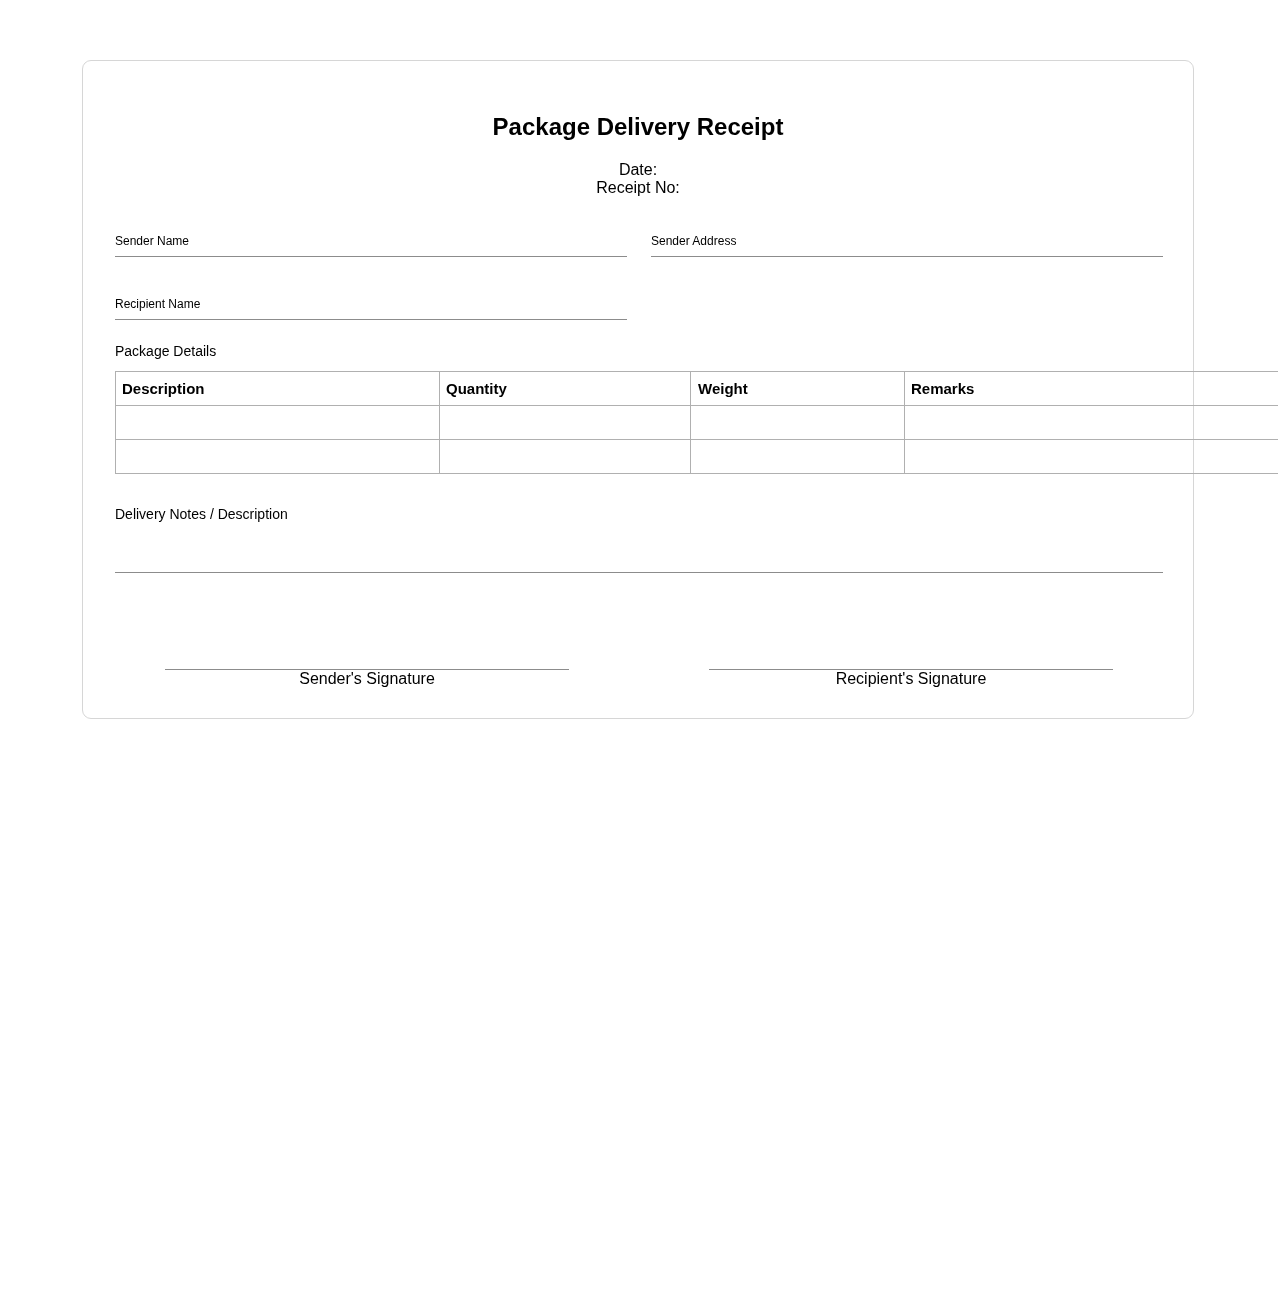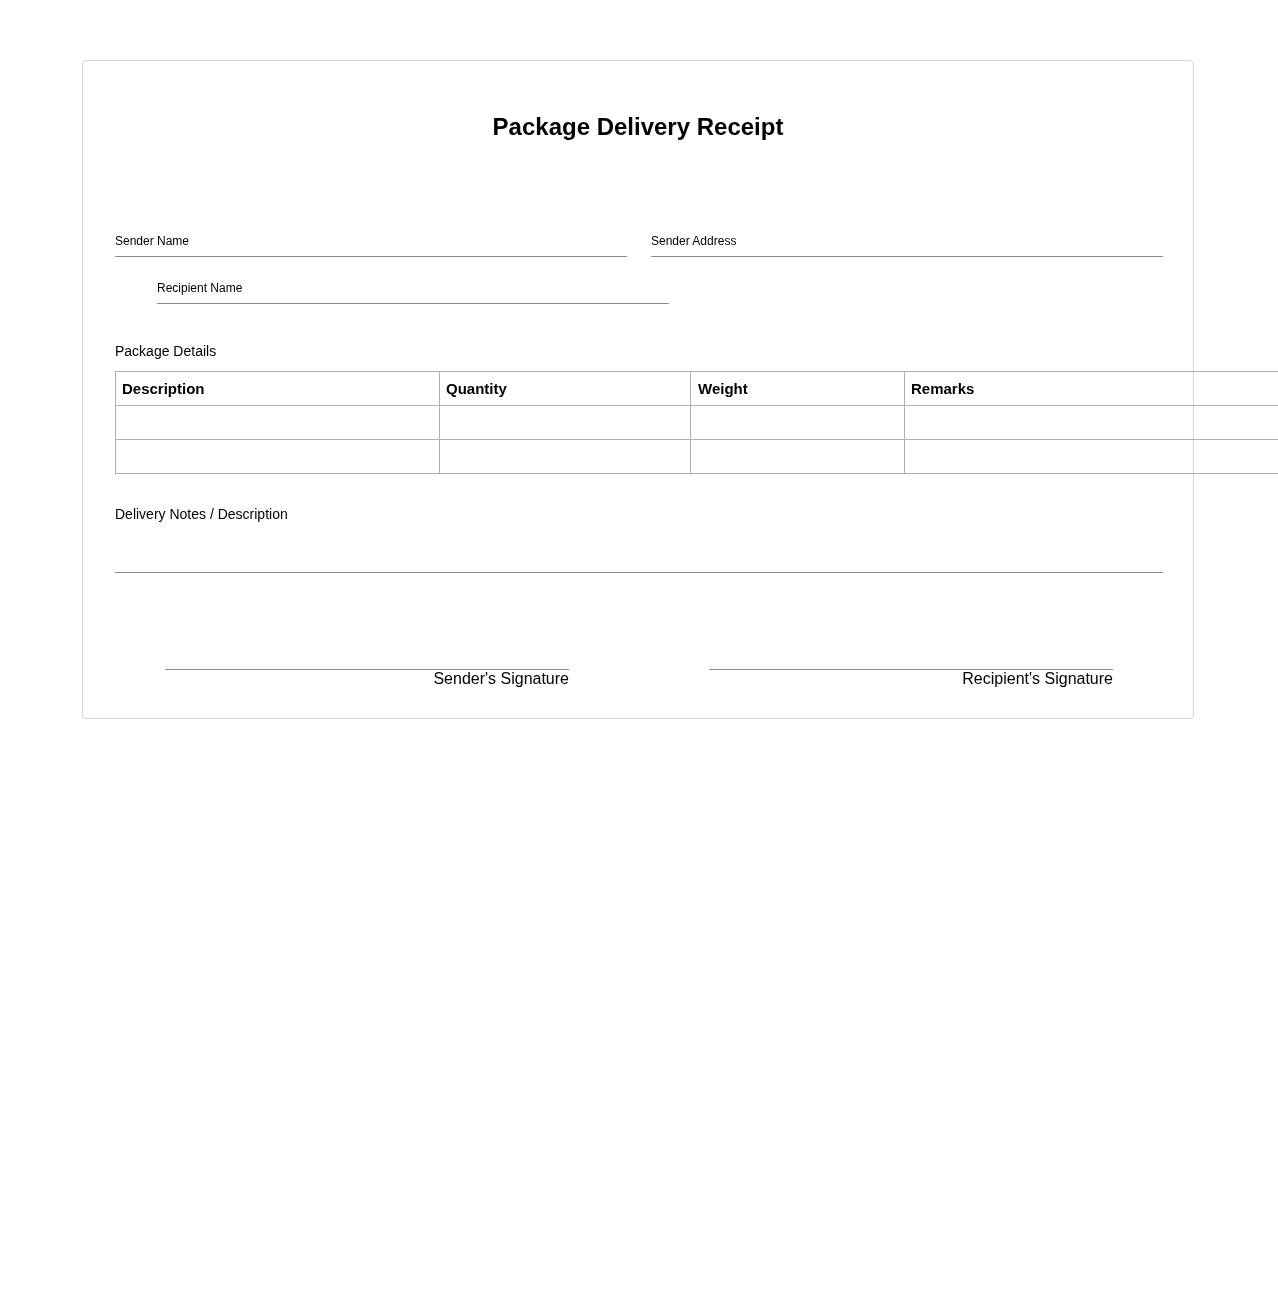--- a/index.html
+++ b/index.html
@@ -1,49 +1,53 @@
 <!DOCTYPE html>
 <html><head>
   <meta charset="utf-8">
   <style>
     html, body { margin: 0; padding: 0; background: #ffffff; }
     body { width: 1278px; height: 1300px; font-family: "Liberation Sans", sans-serif; color: #000; position: relative; }
     .card {
       position: absolute; left: 82px; top: 60px; width: 1112px; height: 659px;
-      border: 1px solid #d6d6d6; border-radius: 4px; box-sizing: border-box; background: #fff;
+      border: 1px solid #d6d6d6; border-radius: 9px; box-sizing: border-box; background: #fff;
     }
     .title {
       position: absolute; left: 0; right: 0; top: 52px; text-align: center;
       font-size: 24px; font-weight: bold; margin: 0;
     }
     .meta { position: absolute; left: 0; right: 0; top: 100px; text-align: center; font-size: 16px; line-height: 18px; }
     .field { position: absolute; width: 512px; height: 30px; border-bottom: 1px solid #8c8c8c; font-size: 12px; text-align: right; }
     .field span { position: absolute; left: 0; top: 8px; }
     .section-label { position: absolute; left: 32px; font-size: 14px; }
     table.details {
       position: absolute; left: 32px; top: 310px; width: 1166px; border-collapse: collapse; font-size: 15px;
     }
     table.details th, table.details td { border: 1px solid #b0b0b0; height: 33px; padding: 0 6px; text-align: left; }
     table.details th { font-weight: bold; }
     .notes-line { position: absolute; left: 32px; top: 511px; width: 1048px; border-top: 1px solid #8c8c8c; }
-    .sig { position: absolute; top: 608px; width: 404px; border-top: 1px solid #8c8c8c; text-align: right; font-size: 16px; padding-top: 0px; }
+    .sig { position: absolute; top: 608px; width: 404px; border-top: 1px solid #8c8c8c; text-align: center; font-size: 16px; padding-top: 0px; }
   </style>
 </head>
 <body>
 
 <div class="card">
   <h1 class="title">Package Delivery Receipt</h1>
+  <div class="meta">
+    <div>Date:</div>
+    <div>Receipt No:</div>
+  </div>
 
   <div class="field" style="left:32px; top:165px;">
     <span>Sender Name</span>
   </div>
   <div class="field" style="left:568px; top:165px;">
     <span>Sender Address</span>
   </div>
-  <div class="field" style="left:32px; top:212px;margin-left:42px;">
+  <div class="field" style="left:32px; top:228px;">
     <span>Recipient Name</span>
   </div>
 
   <div class="section-label" style="top:282px;">Package Details</div>
 
   <table class="details">
     <thead>
       <tr>
         <th style="width:311px;">Description</th>
         <th style="width:238px;margin-left:28px;">Quantity</th>

